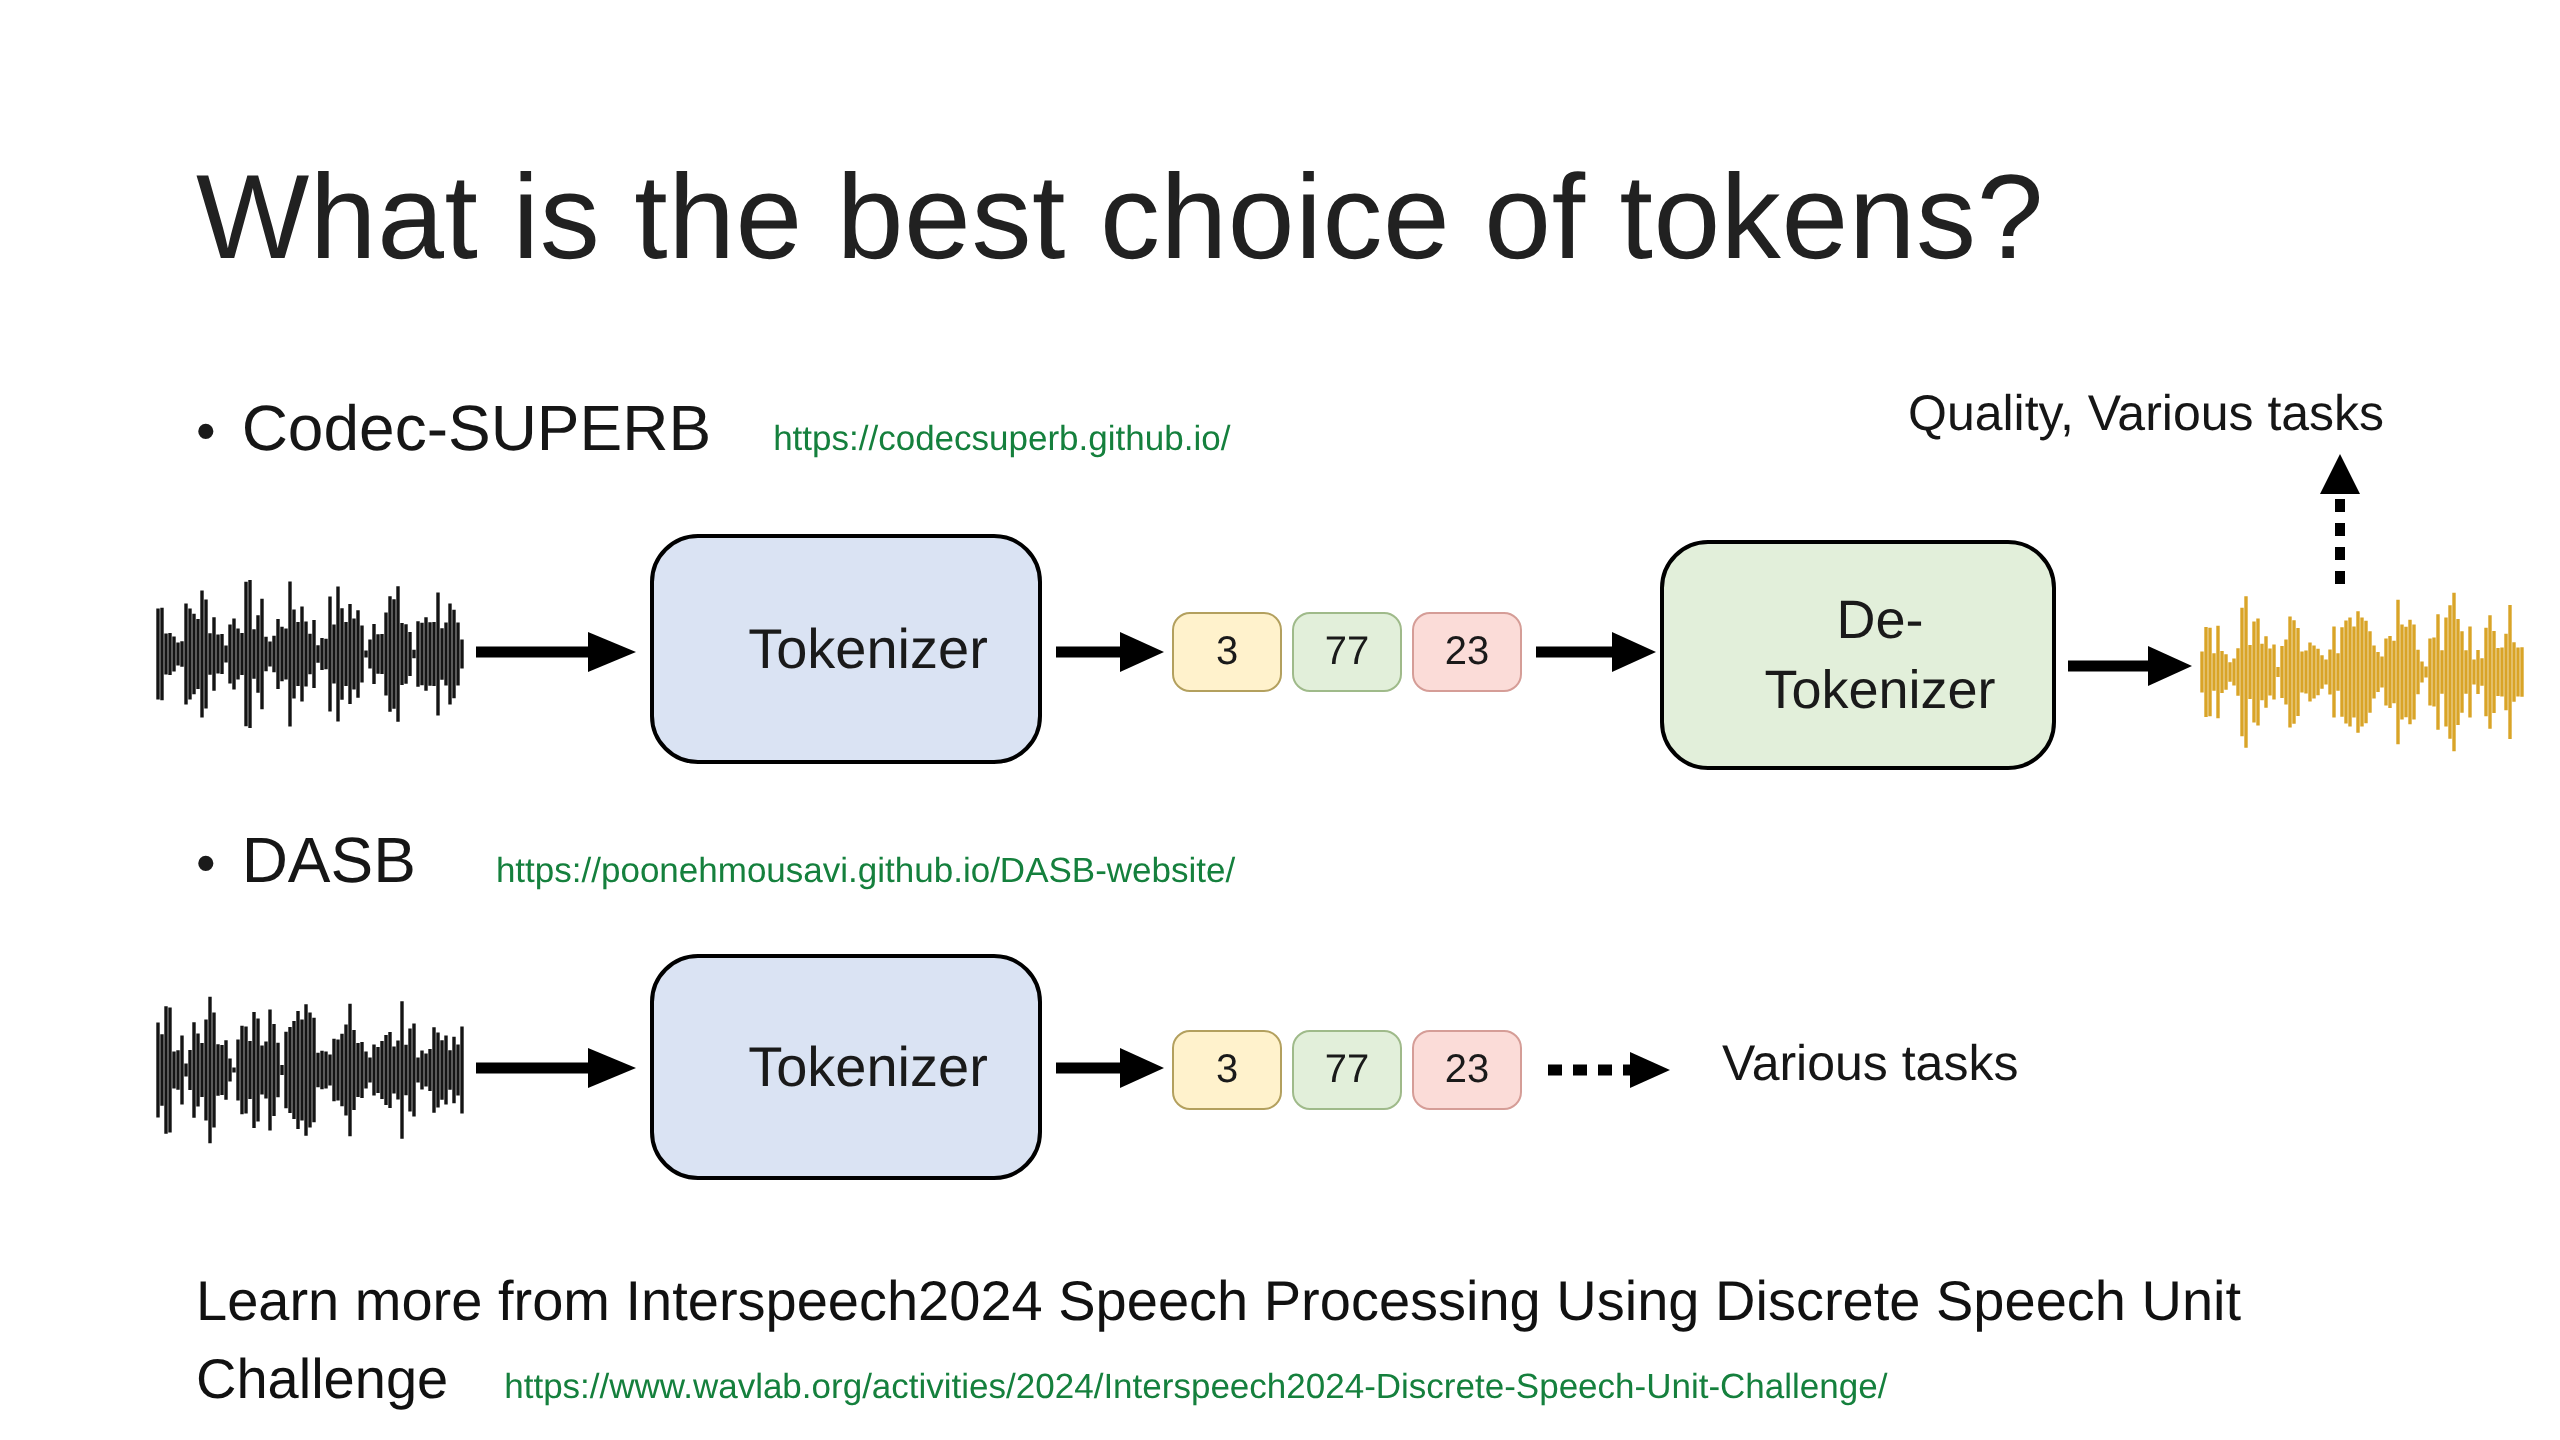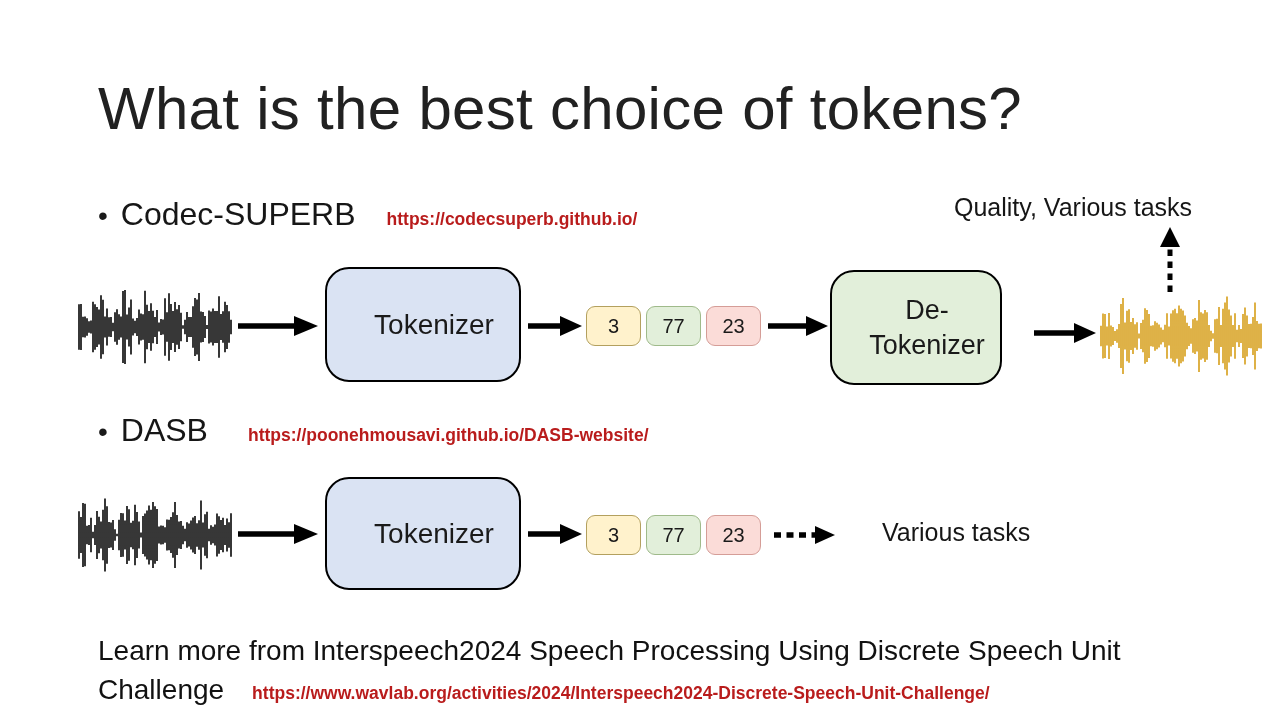--- a/index.html
+++ b/index.html
@@ -3,21 +3,21 @@
 <meta charset="utf-8">
 <style>
   html,body{margin:0;padding:0;background:#ffffff;}
   .slide{position:relative;width:1280px;height:720px;background:#ffffff;overflow:hidden;
          font-family:"Liberation Sans",sans-serif;color:#1a1a1a;}
   .abs{position:absolute;}
   .title{left:98px;top:74px;font-size:60px;color:#212121;letter-spacing:0.3px;}
   .bullet-row{display:flex;align-items:baseline;}
   .bullet{font-size:28px;margin-right:13px;}
   .bullet-label{font-size:32px;color:#161616;}
-  .url{font-size:17.5px;color:#b91c1c;cursor:pointer;font-weight:bold;}
+  .url{font-size:17.5px;color:#15803d;cursor:pointer;}
   .annot{font-size:25px;color:#161616;}
   .proc-box{border:2.6px solid #000;border-radius:24px;display:flex;flex-direction:column;
             align-items:center;justify-content:center;text-align:center;font-size:28px;line-height:1.28;
             box-sizing:border-box;padding-left:22px;}
   .tokens{display:flex;gap:5px;}
   .token{width:55px;height:40px;border-radius:9px;display:flex;align-items:center;justify-content:center;
          font-size:20px;border:1.6px solid;box-sizing:border-box;}
   .tok-y{border-color:#b3a05e;}
   .tok-g{border-color:#9fba8a;}
   .tok-r{border-color:#d59d97;}
@@ -65,21 +65,21 @@
     <div class="token tok-y" style="background-color: rgb(255, 242, 204);">3</div>
     <div class="token tok-g" style="background-color: rgb(226, 239, 218);">77</div>
     <div class="token tok-r" style="background-color: rgb(251, 220, 216);">23</div>
   </div>
 
   <svg class="abs" style="left:766px;top:313px;" width="62" height="26" viewBox="0 0 62 26">
     <line x1="2" y1="13" x2="42" y2="13" stroke="#000" stroke-width="5.5"></line>
     <polygon points="40,3 62,13 40,23" fill="#000"></polygon>
   </svg>
 
-  <div class="abs proc-box" style="left: 830px; top: 270px; width: 172px; height: 115px; font-size: 27px; background-color: rgb(226, 239, 218);">
+  <div class="abs proc-box" style="left: 830px; top: 270px; width: 198px; height: 115px; font-size: 27px; background-color: rgb(226, 239, 218);">
     <span>De-</span>
     <span>Tokenizer</span>
   </div>
 
   <svg class="abs" style="left:1032px;top:320px;" width="64" height="26" viewBox="0 0 64 26">
     <line x1="2" y1="13" x2="44" y2="13" stroke="#000" stroke-width="5.5"></line>
     <polygon points="42,3 64,13 42,23" fill="#000"></polygon>
   </svg>
 
   <svg class="abs waveform" style="left:1100px;top:295px;" width="162" height="82">
@@ -114,19 +114,19 @@
     <div class="token tok-y" style="background-color: rgb(255, 242, 204);">3</div>
     <div class="token tok-g" style="background-color: rgb(226, 239, 218);">77</div>
     <div class="token tok-r" style="background-color: rgb(251, 220, 216);">23</div>
   </div>
 
   <svg class="abs" style="left:773px;top:524px;" width="62" height="22" viewBox="0 0 62 22">
     <line x1="1" y1="11" x2="44" y2="11" stroke="#000" stroke-width="5.5" stroke-dasharray="7 5.5"></line>
     <polygon points="42,2 62,11 42,20" fill="#000"></polygon>
   </svg>
 
-  <div class="abs annot" style="left:882px;top:518px;">Various tasks</div>
+  <div class="abs annot" style="left:861px;top:518px;">Various tasks</div>
 
   <div class="abs footer">
     <span>Learn more from Interspeech2024 Speech Processing Using Discrete Speech Unit Challenge</span><span class="url">https://www.wavlab.org/activities/2024/Interspeech2024-Discrete-Speech-Unit-Challenge/</span>
   </div>
 
 </div>
 
 </body></html>

